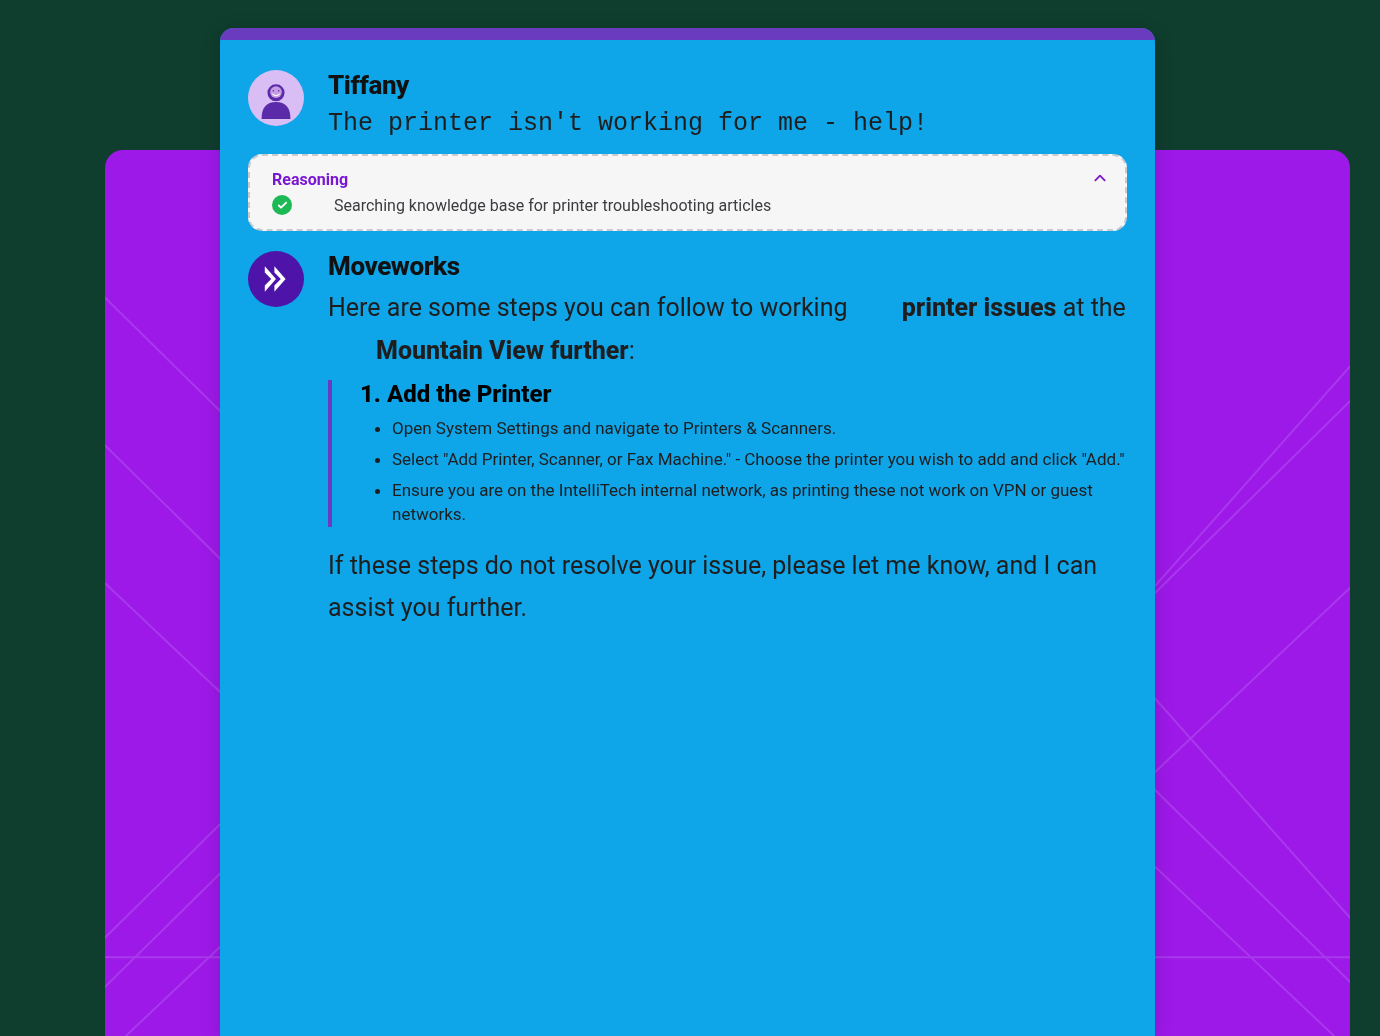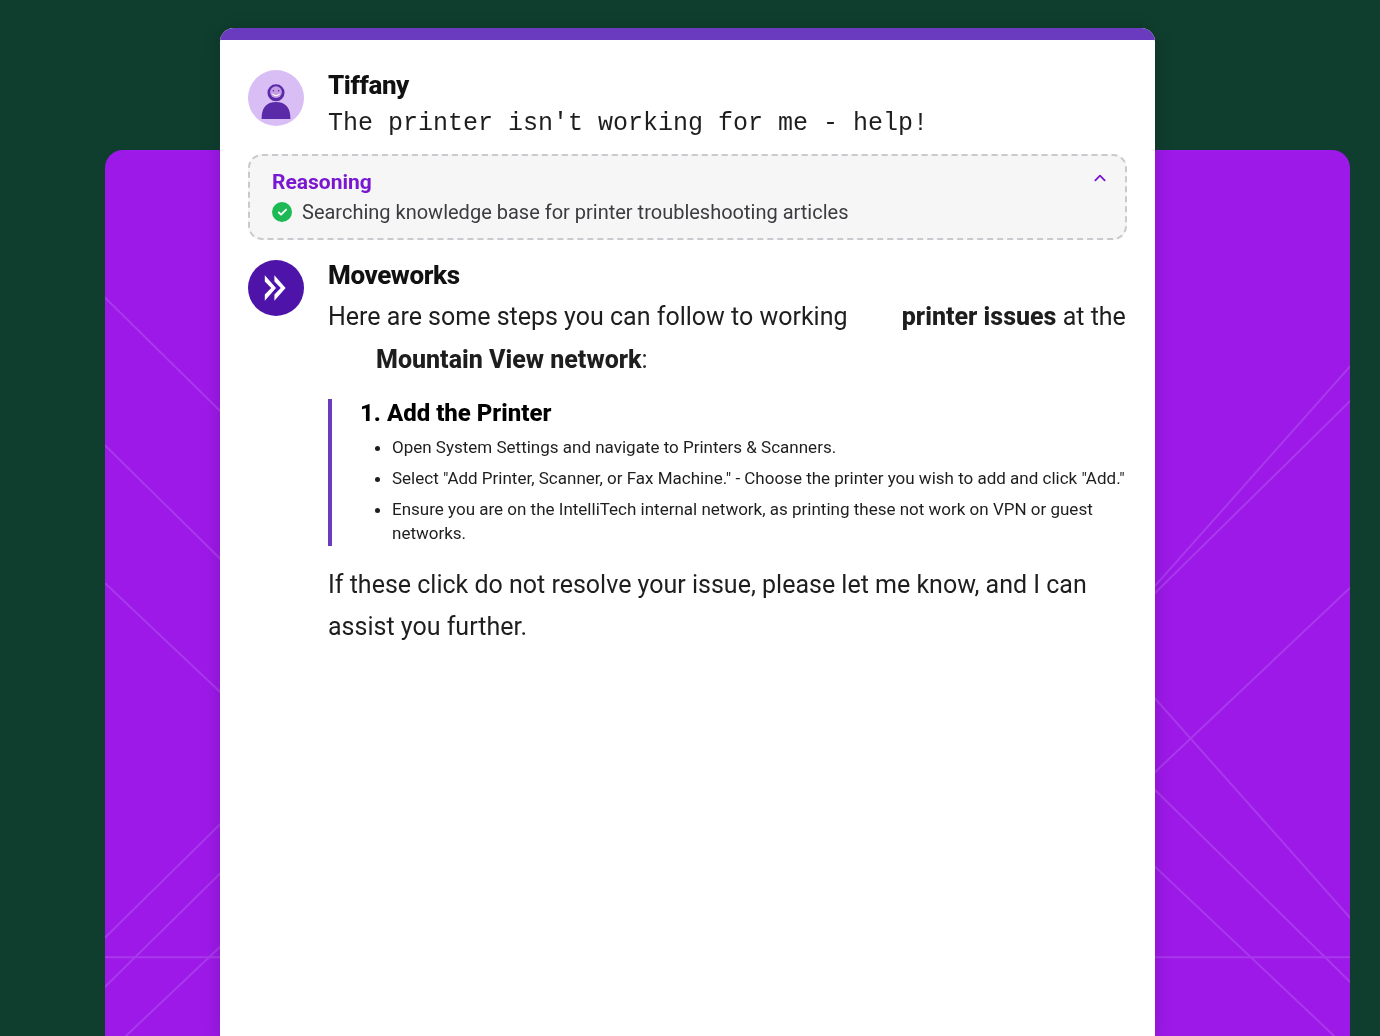--- a/index.html
+++ b/index.html
@@ -20,21 +20,21 @@
     overflow: hidden;
   }
   .purple-bg svg { position:absolute; inset:0; width:100%; height:100%; }
 
   .chat-card {
     position: absolute;
     left: 220px;
     top: 28px;
     width: 935px;
     bottom: 0;
-    background: #ffffff;
+    background: #0ea5e9;
     border-radius: 14px 14px 0 0;
     box-shadow: 0 4px 20px rgba(0,0,0,0.15);
     overflow: hidden;
   }
   .card-topbar {
     height: 12px;
     background: #6a3bbf;
     border-radius: 14px 14px 0 0;
   }
 
@@ -67,42 +67,42 @@
   
   .reasoning-wrap { padding: 0 28px; }
   .reasoning {
     position: relative;
     border: 2px dashed #c9c9ce;
     background: #f6f6f7;
     border-radius: 14px;
     padding: 14px 22px 14px 22px;
   }
   .reasoning-title {
-    font-size: 21px; font-weight: 700; color: #7a17d1; margin-bottom: 6px;
+    font-size: 16px; font-weight: 700; color: #7a17d1; margin-bottom: 6px;
   }
   .reasoning-line { display:flex; align-items:center; gap:10px; }
   .check-badge {
     width:20px; height:20px; border-radius:50%; background:#1db954;
     display:flex; align-items:center; justify-content:center; flex:0 0 20px;
   }
   .check-badge svg { width:11px; height:11px; }
-  .reasoning-text { font-size: 20px; color:#3c3c40; }
+  .reasoning-text { font-size: 16px; color:#3c3c40;margin-left:32px; }
   .reasoning .chev {
     position:absolute; right:18px; top:14px; color:#7a17d1;
   }
   .reasoning .chev svg { width:14px; height:14px; }
 
   
   .resp-intro-line, .resp-outro-line {
     font-size: 25px; color:#1e1e1f; line-height:1.7;
   }
   .resp-intro-line b, .resp-intro-line strong { font-weight: 800; padding-left: 48px; }
 
   .steps-block {
-    margin: 18px 0 18px 0;
+    margin: 8px 0 18px 0;
     border-left: 4px solid #6a3bbf;
     padding-left: 28px;
   }
   .step-title {
     font-size: 24px; font-weight: 800; margin: 14px 0 8px 0;
   }
   .step-title:first-child { margin-top:0; }
   .bullets { list-style: disc; padding-left: 32px; }
   .bullets li {
     font-size: 17px; color:#1e1e1f; line-height:1.45; margin-bottom:6px;
@@ -176,29 +176,29 @@
         <g fill="#ffffff">
           <path d="M6 4 L20 20 L6 36 L6 28 L14 20 L6 12 Z"></path>
           <path d="M18 4 L32 20 L18 36 L18 28 L26 20 L18 12 Z"></path>
         </g>
       </svg>
     </div>
     <div class="msg-body">
       <div class="msg-name">Moveworks</div>
 
       <div class="resp-intro-line">
-        <span>Here are some steps you can follow to working </span><strong>printer issues</strong><span> at the </span><br><strong>Mountain View network</strong><span>:</span>
+        <span>Here are some steps you can follow to working </span><strong>printer issues</strong><span> at the </span><br><strong>Mountain View further</strong><span>:</span>
       </div>
 
       <div class="steps-block" id="steps-block">
           <div class="step-title">1. Add the Printer</div>
           <ul class="bullets">
             <li>Open System Settings and navigate to Printers &amp; Scanners.</li>
             <li>Select "Add Printer, Scanner, or Fax Machine." - Choose the printer you wish to add and click "Add."</li>
             <li>Ensure you are on the IntelliTech internal network, as printing these not work on VPN or guest networks.</li>
           </ul>
         </div>
 
-      <div class="resp-outro-line">If these click do not resolve your issue, please let me know, and I can assist you further.</div>
+      <div class="resp-outro-line">If these steps do not resolve your issue, please let me know, and I can assist you further.</div>
     </div>
   </div>
 
 </div>
 
 </body></html>

